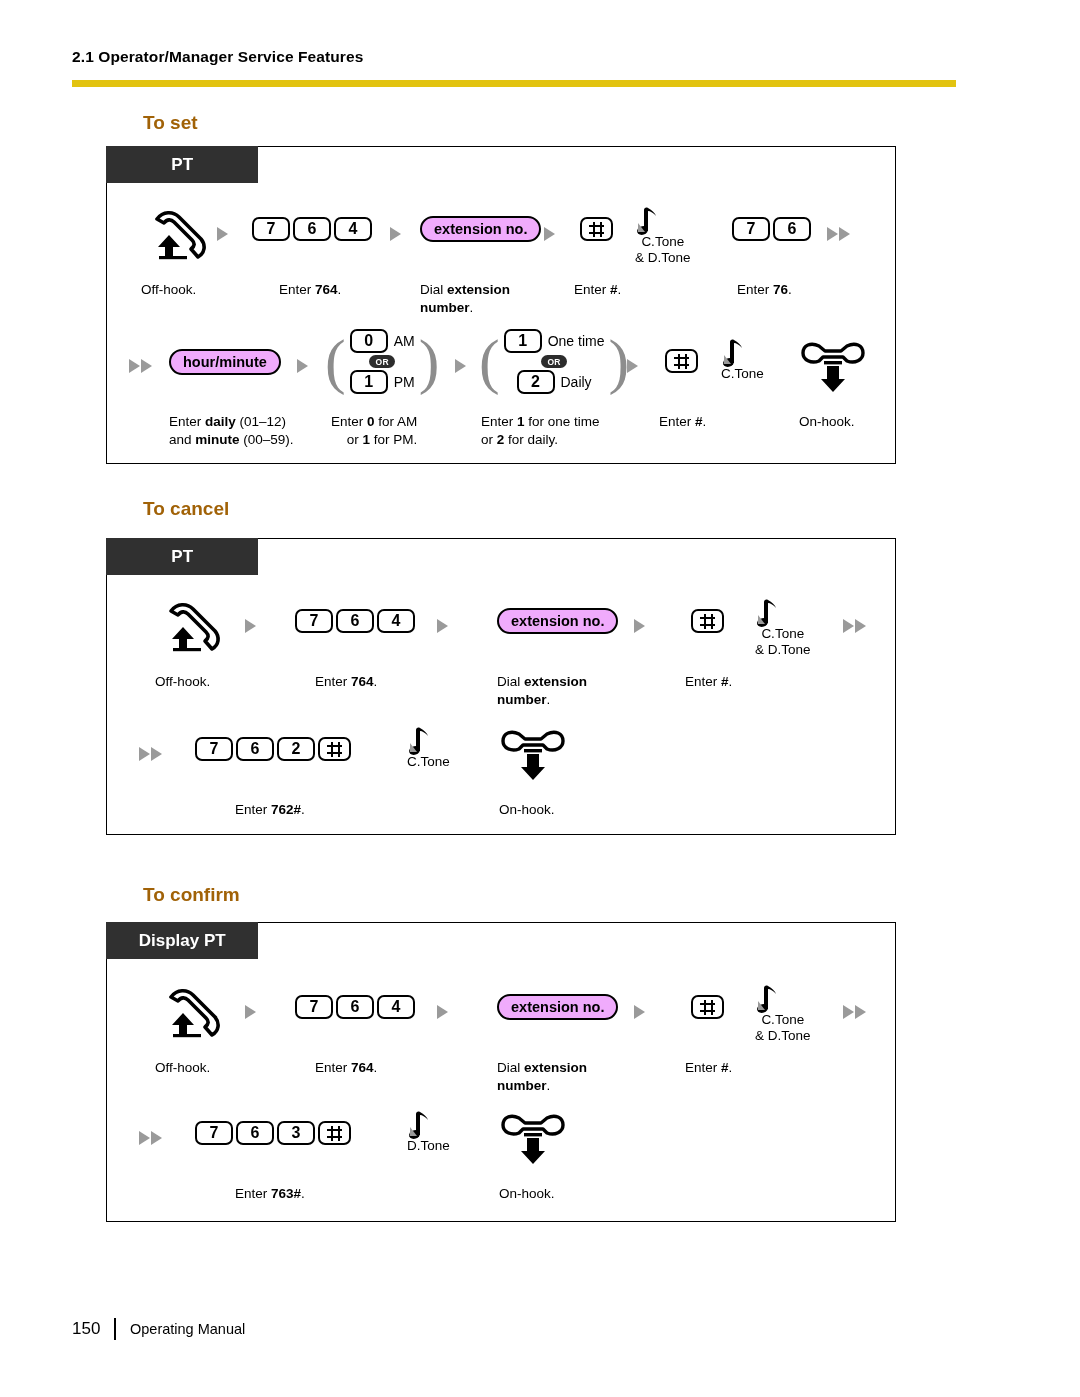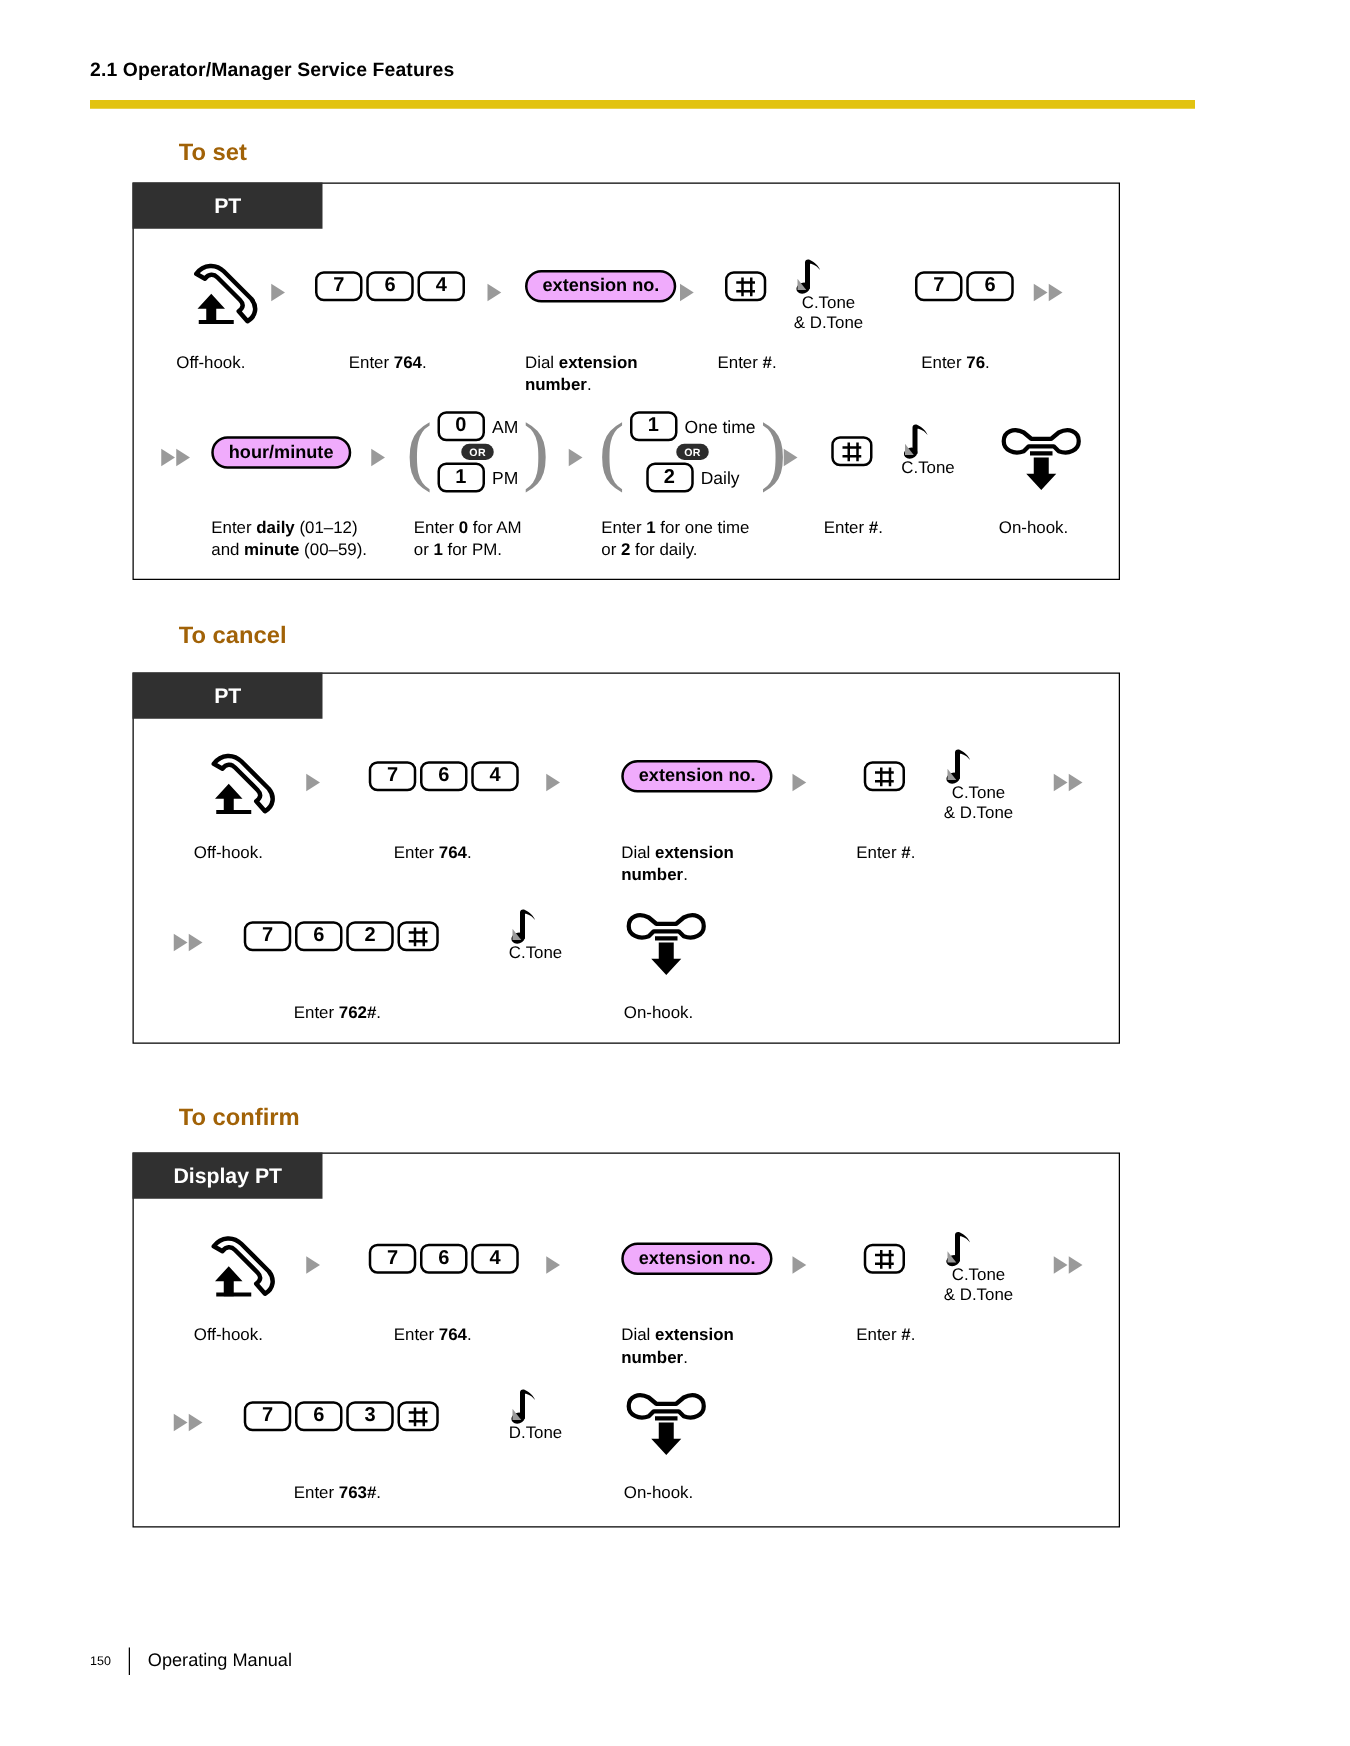--- a/index.html
+++ b/index.html
@@ -127,21 +127,21 @@
     display:flex;align-items:center;justify-content:center;
     letter-spacing:.3px;
   }
 
   
   .footer{
     position:absolute; left:72px; top:1318px;
     display:flex; align-items:center; gap:14px;
     font-size:14.5px;
   }
-  .footer .pnum{ font-size:10px; }
+  .footer .pnum{ font-size:17px; }
   .footer .divider{
     width:1.6px; height:22px; background:#000;
   }
 </style>
 </head>
 <body>
 
 <div class="page-header">
   <div class="htitle">2.1 Operator/Manager Service Features</div>
 </div>
@@ -242,21 +242,21 @@
         <span class="orlabel">AM</span>
       </span>
       <span class="orbadge">OR</span>
       <span class="orline">
         <span class="key">1</span>
         <span class="orlabel">PM</span>
       </span>
     </span>
     <span class="paren">)</span>
   </div>
-  <div class="cap" style="left:224px; top:266px;">
+  <div class="cap" style="left:224px; top:266px;text-align:right;">
     <span>Enter </span><b>0</b><span> for AM</span><br>
     <span>or </span><b>1</b><span> for PM.</span>
   </div>
 
   <div class="row" style="left:348px; top:212px;"><span class="arrow"></span></div>
 
   <div class="orgroup" style="left:372px; top:182px;">
     <span class="paren">(</span>
     <span class="orstack">
       <span class="orline">

